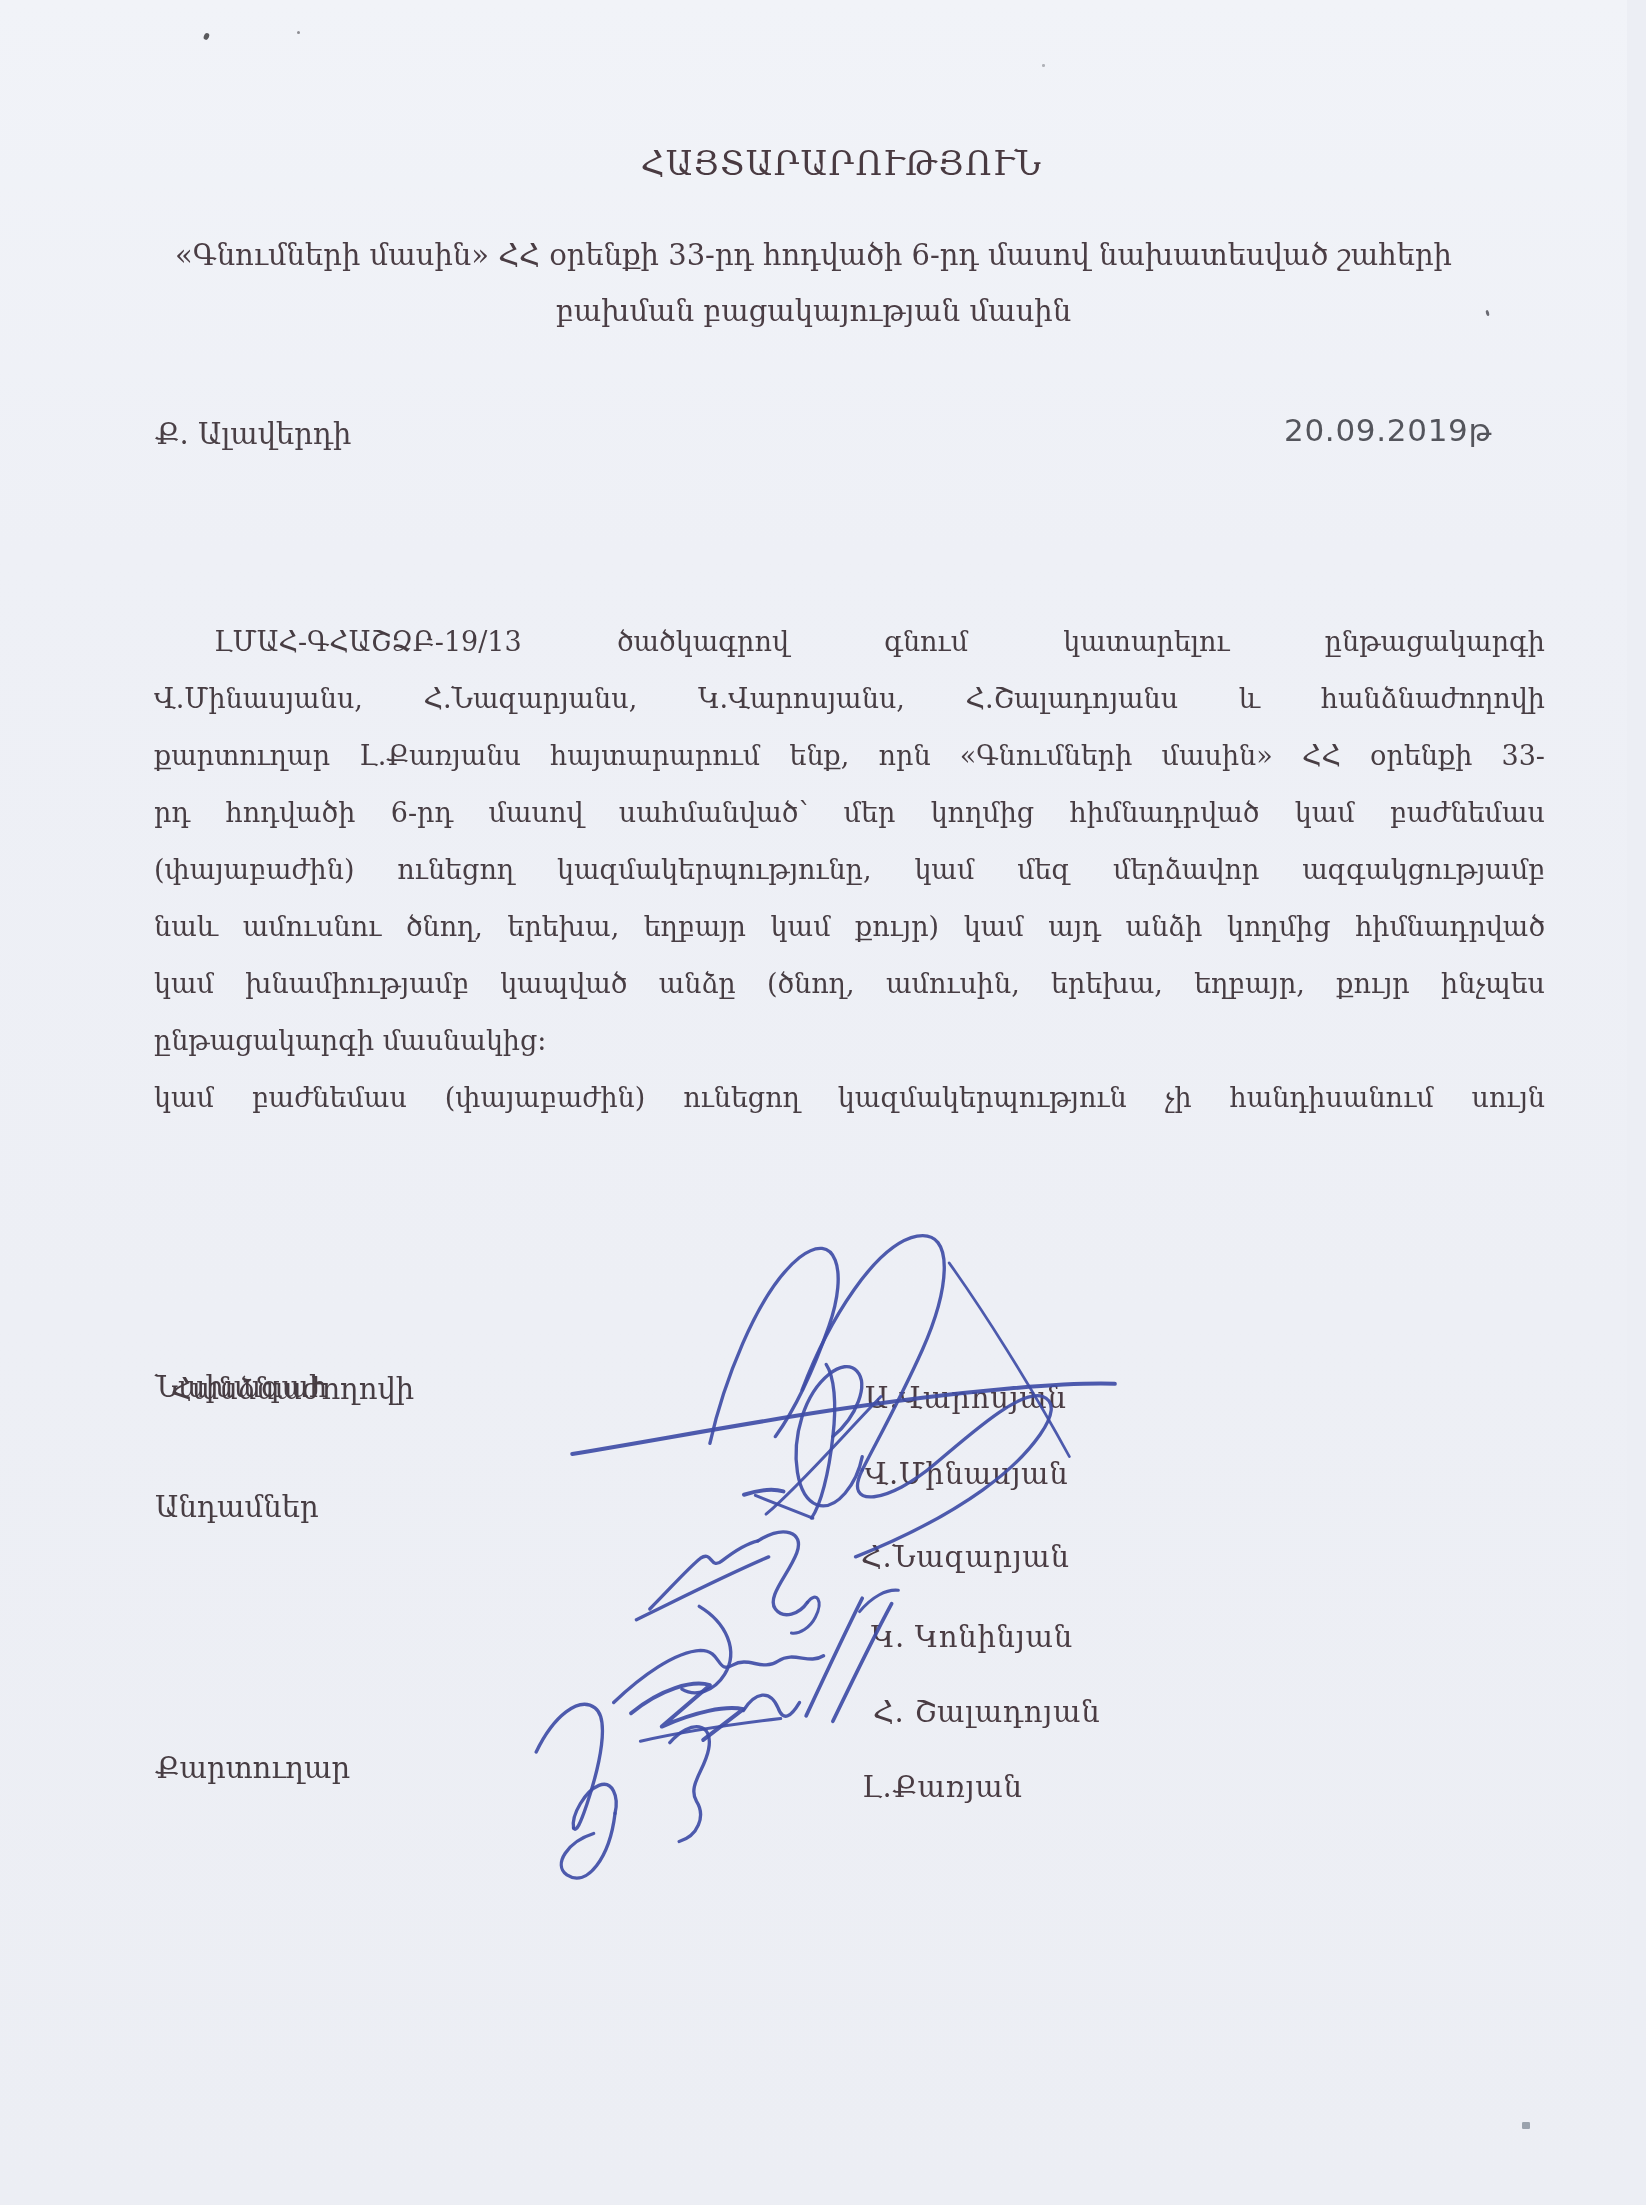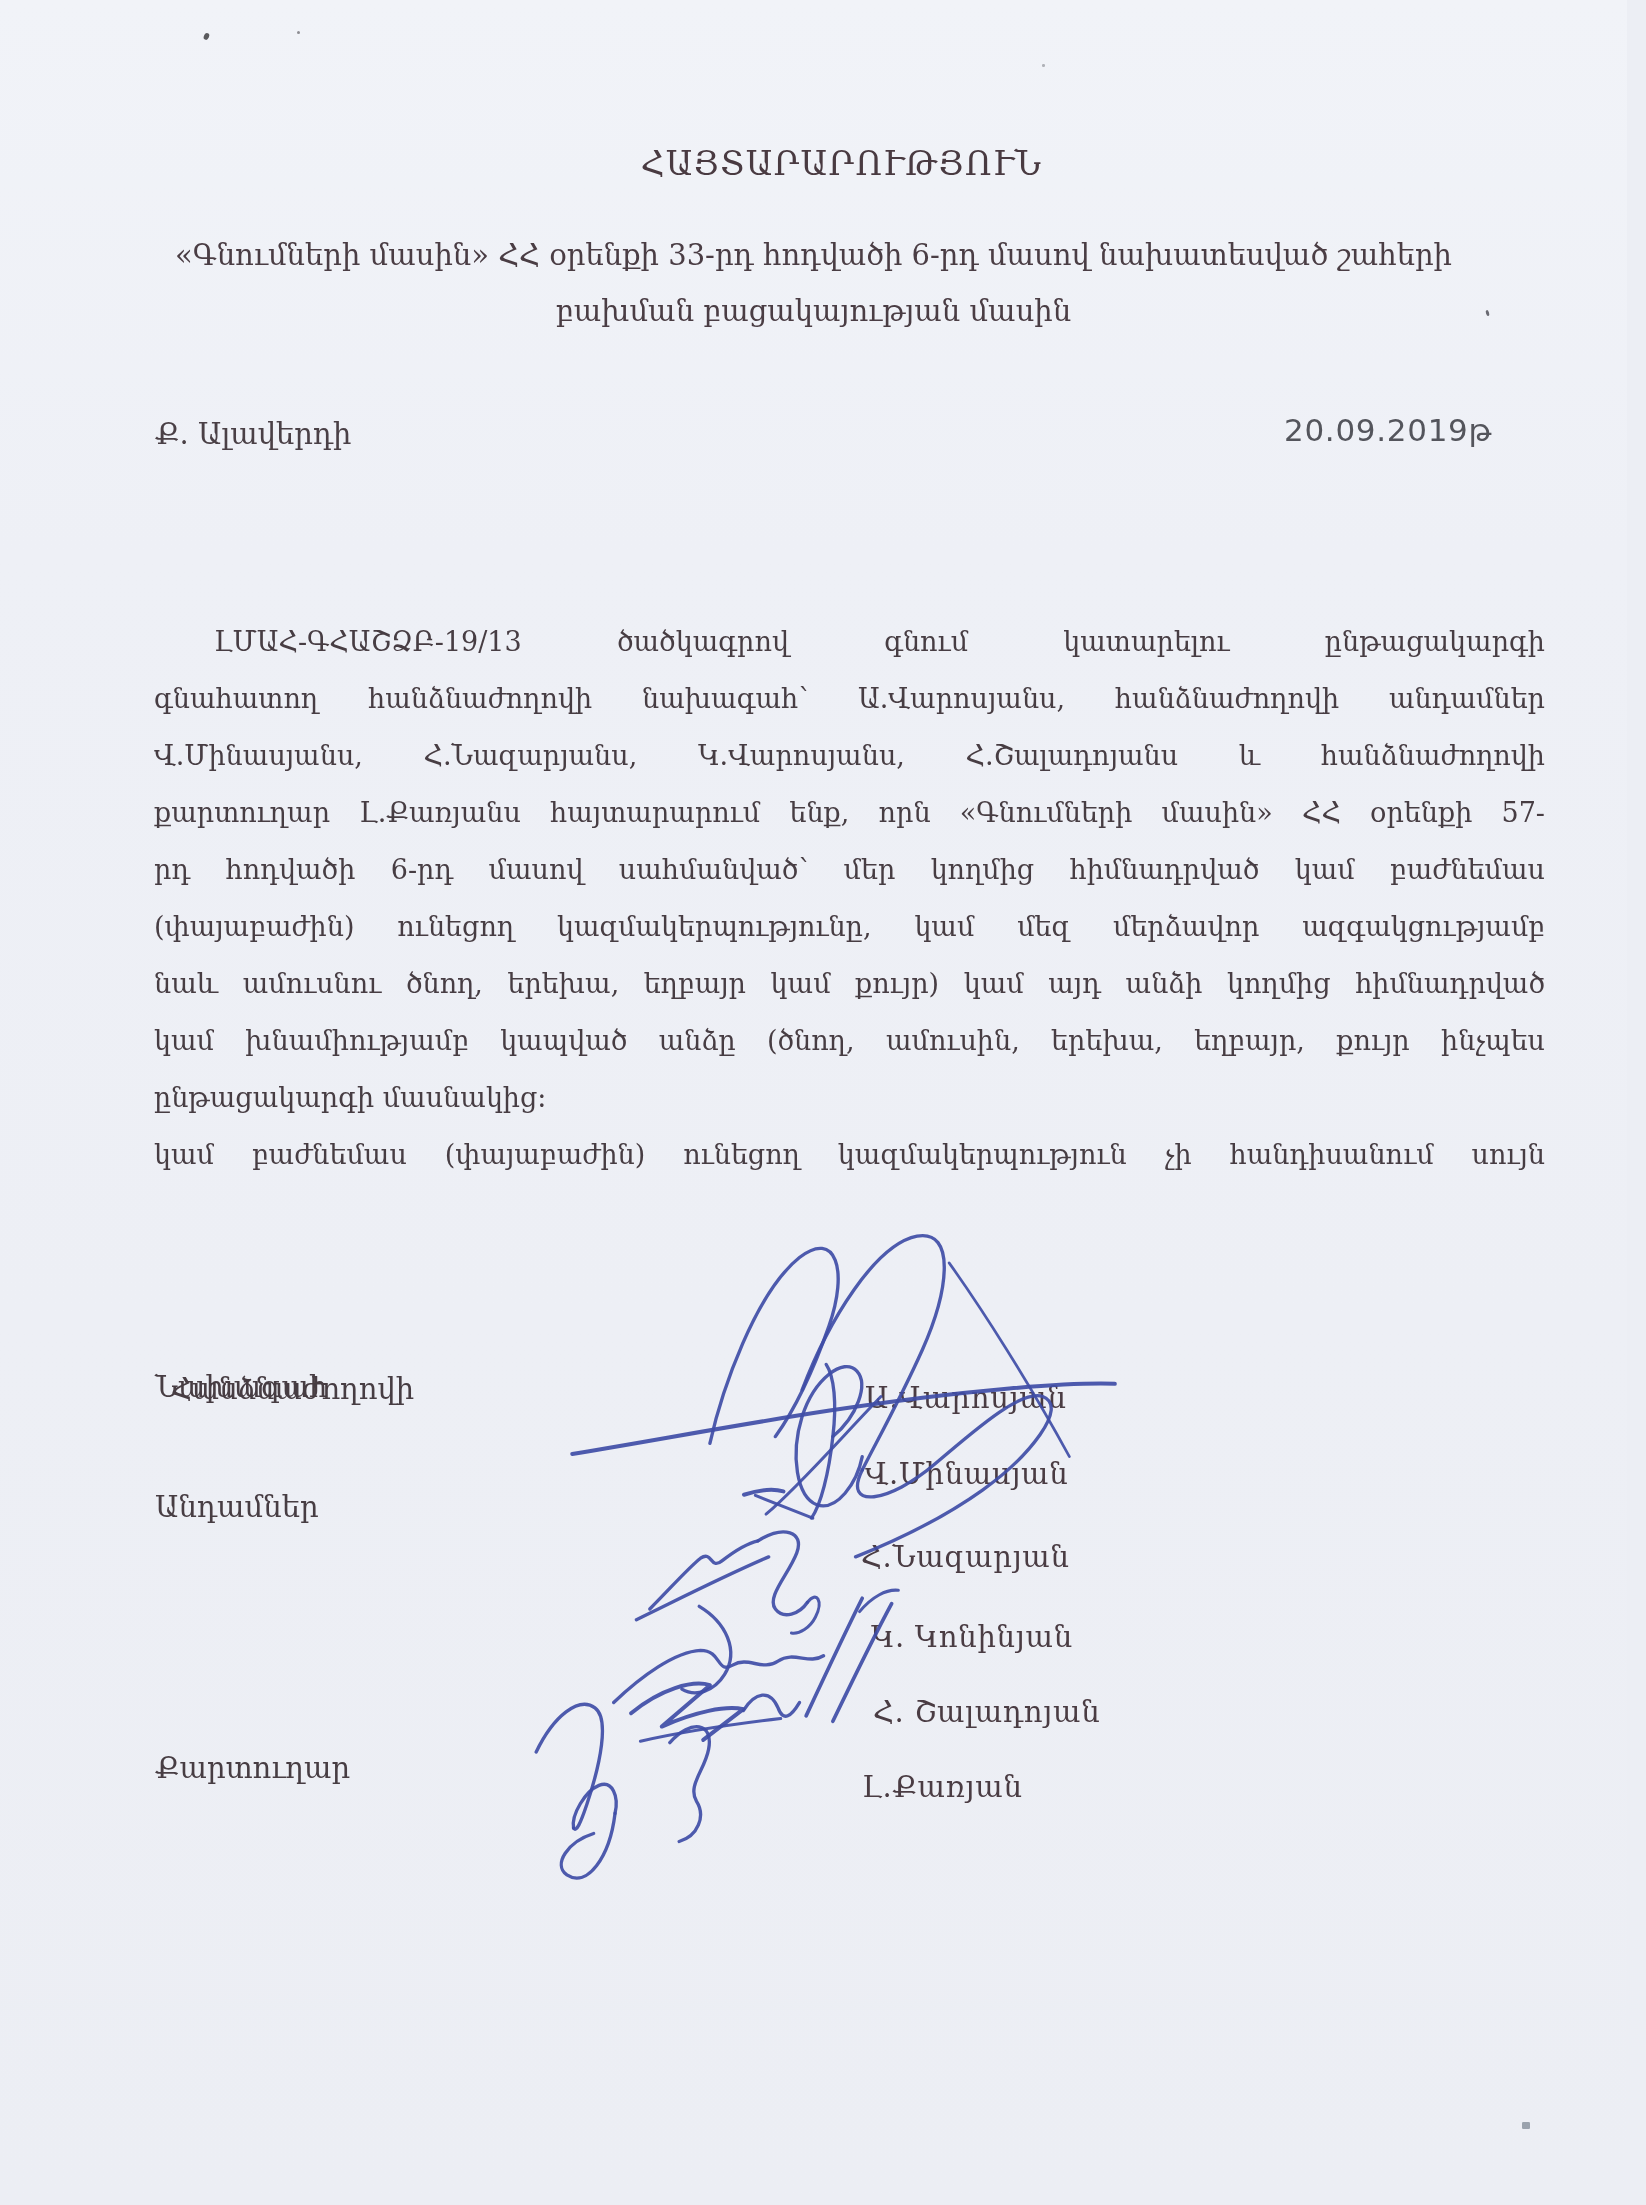--- a/index.html
+++ b/index.html
@@ -71,23 +71,22 @@
   <div class="subtitle">
     <div>«Գնումների մասին» ՀՀ օրենքի 33-րդ հոդվածի 6-րդ մասով նախատեսված շահերի</div>
     <div>բախման բացակայության մասին</div>
   </div>
 
   <div class="place">Ք. Ալավերդի</div>
   <div class="date">20.09.2019թ</div>
 
   <div class="doc-body">
     <div class="bline first">ԼՄԱՀ-ԳՀԱՇՁԲ-19/13 ծածկագրով գնում կատարելու ընթացակարգի</div>
-    <div class="bline">գնահատող հանձնաժողովի նախագահ՝ Ա.Վարոսյանս, հանձնաժողովի անդամներ</div>
     <div class="bline">Վ.Մինասյանս, Հ.Նազարյանս, Կ.Վարոսյանս, Հ.Շալադոյանս և հանձնաժողովի</div>
-    <div class="bline">քարտուղար Լ.Քառյանս  հայտարարում ենք, որն «Գնումների մասին» ՀՀ օրենքի 57-</div>
+    <div class="bline">քարտուղար Լ.Քառյանս  հայտարարում ենք, որն «Գնումների մասին» ՀՀ օրենքի 33-</div>
     <div class="bline">րդ հոդվածի 6-րդ մասով սահմանված՝ մեր կողմից հիմնադրված կամ բաժնեմաս</div>
     <div class="bline">(փայաբաժին) ունեցող կազմակերպությունը, կամ մեզ մերձավոր ազգակցությամբ</div>
     <div class="bline">նաև ամուսնու ծնող, երեխա, եղբայր կամ քույր) կամ այդ անձի կողմից հիմնադրված</div>
     <div class="bline">կամ խնամիությամբ կապված անձը (ծնող, ամուսին, երեխա, եղբայր, քույր ինչպես</div>
     <div class="bline last">ընթացակարգի մասնակից:</div>
     <div class="bline">կամ բաժնեմաս (փայաբաժին) ունեցող կազմակերպություն չի հանդիսանում սույն</div>
   </div>
 
   <div class="lbl l-commission">Հանձնաժողովի</div>
   <div class="lbl l-chairman">Նախագահ</div>

